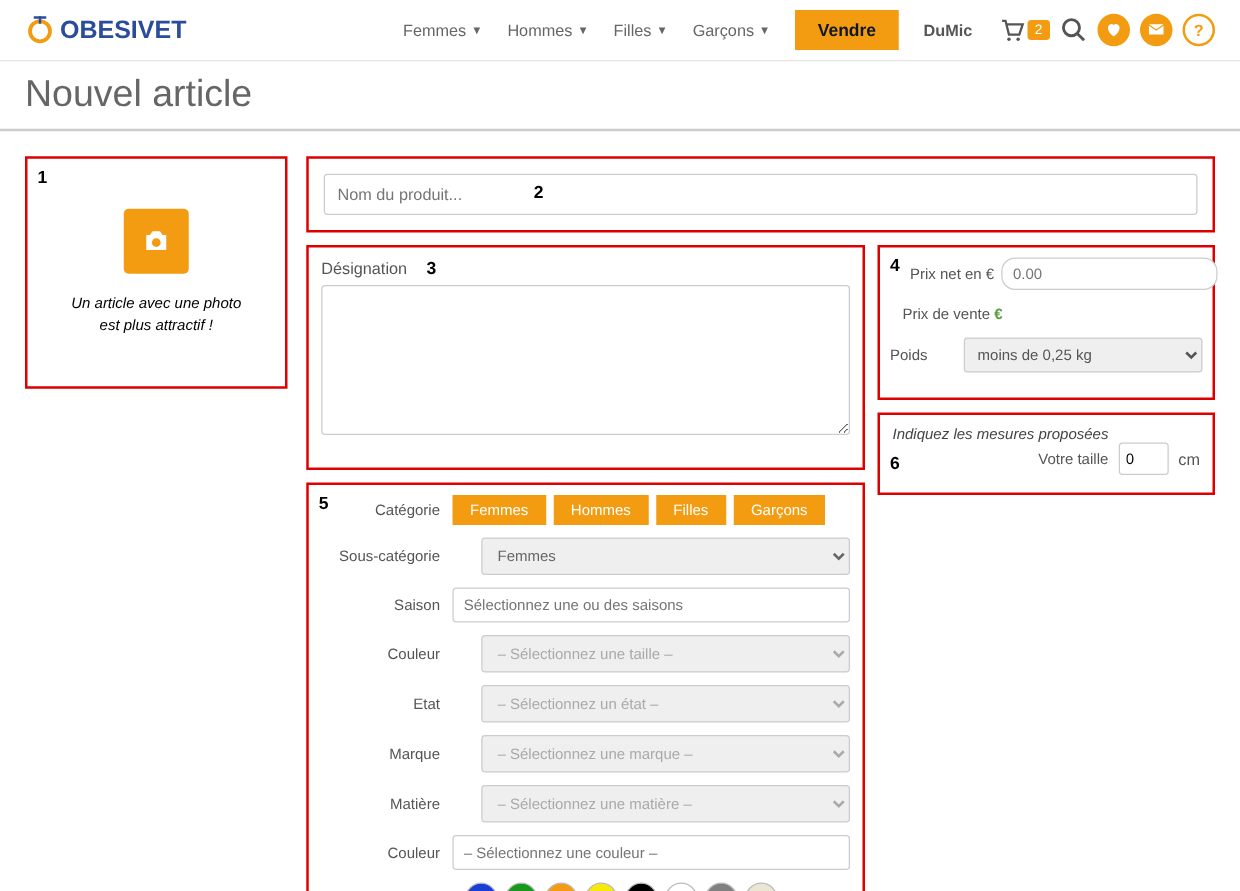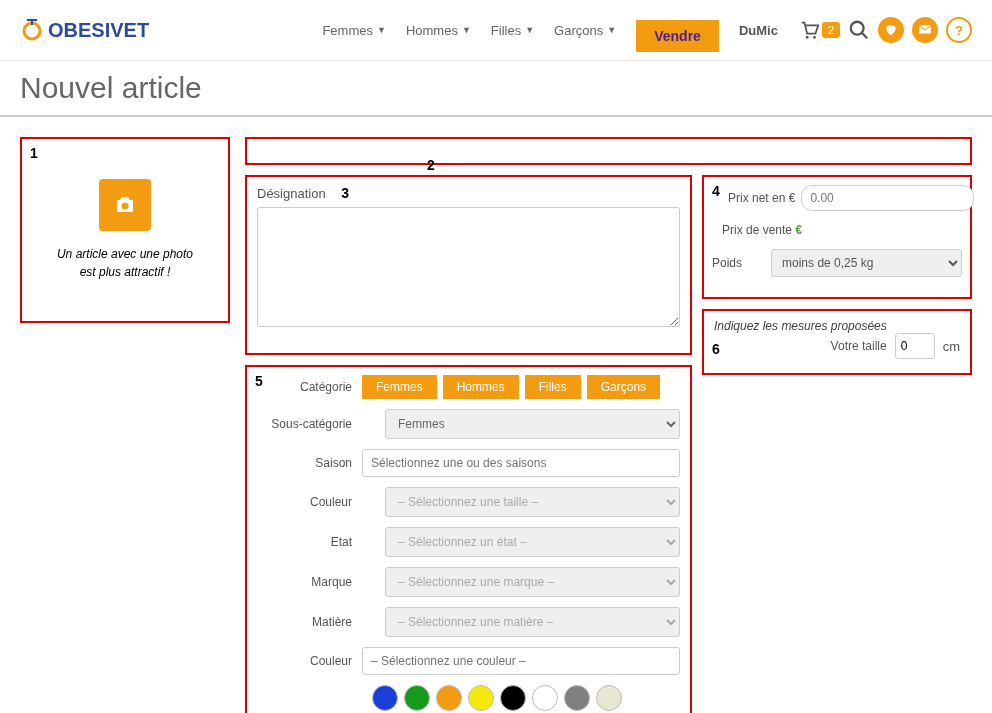--- a/index.html
+++ b/index.html
@@ -3,21 +3,21 @@
 <meta charset="utf-8">
 <style>
 * { box-sizing: border-box; margin: 0; padding: 0; }
 body { font-family: Arial, sans-serif; font-size: 13px; color: #555; background: #fff; }
 .header { display: flex; align-items: center; padding: 8px 20px; border-bottom: 1px solid #e5e5e5; gap: 10px; }
 .logo { display: flex; align-items: center; font-size: 20px; font-weight: bold; color: #2a4d9b; }
 .logo-icon { width: 24px; height: 24px; margin-right: 4px; position: relative; }
 .logo-icon svg { width: 100%; height: 100%; }
 .nav { display: flex; gap: 20px; margin-left: auto; margin-right: 10px; }
 .nav-item { display: flex; align-items: center; gap: 4px; color: #666; cursor: pointer; }
-.btn-sell { background: #f39c12; color: #4c1d95; padding: 8px 18px; border: none; font-weight: bold; cursor: pointer; font-size: 14px; margin-top: 12px; }
+.btn-sell { background: #f39c12; color: #0f172a; padding: 8px 18px; border: none; font-weight: bold; cursor: pointer; font-size: 14px; }
 .user-name { color: #555; font-weight: bold; margin-left: 10px; }
 .icons-right { display: flex; align-items: center; gap: 8px; margin-left: 10px; }
 .cart { display: flex; align-items: center; }
 .cart-badge { background: #f39c12; color: #fff; padding: 2px 6px; font-size: 11px; border-radius: 3px; margin-left: 2px; }
 .circle-icon { width: 26px; height: 26px; border-radius: 50%; background: #f39c12; display: flex; align-items: center; justify-content: center; color: #fff; }
 .circle-outline { width: 26px; height: 26px; border-radius: 50%; border: 2px solid #f39c12; display: flex; align-items: center; justify-content: center; color: #f39c12; font-weight: bold; }
 .page-title { padding: 10px 20px; font-size: 30px; color: #666; border-bottom: 2px solid #ccc; }
 .content { display: flex; padding: 20px; gap: 15px; align-items: flex-start; flex-wrap: wrap; }
 .panel { border: 2px solid #d00; padding: 8px; position: relative; }
 .panel-num { position: absolute; top: 6px; left: 8px; font-weight: bold; color: #000; font-size: 14px; }
@@ -130,20 +130,21 @@
         </svg>
     </div>
     <div class="photo-text">
       <div>Un article avec une photo</div>
       <div>est plus attractif !</div>
     </div>
   </div>
 
   <div class="right-col">
     <div class="panel panel2">
+      <input class="input-full" placeholder="Nom du produit..." style="">
       <span class="panel-num" style="left:auto; right:auto; top:18px; left:180px;">2</span>
     </div>
 
     <div class="row2">
       <div class="col-left">
         <div class="panel panel3">
           <span class="label3">Désignation</span>
           <span class="panel-num" style="position:static; margin-left:12px;">3</span>
           <textarea class="textarea3" style=""></textarea>
         </div>

